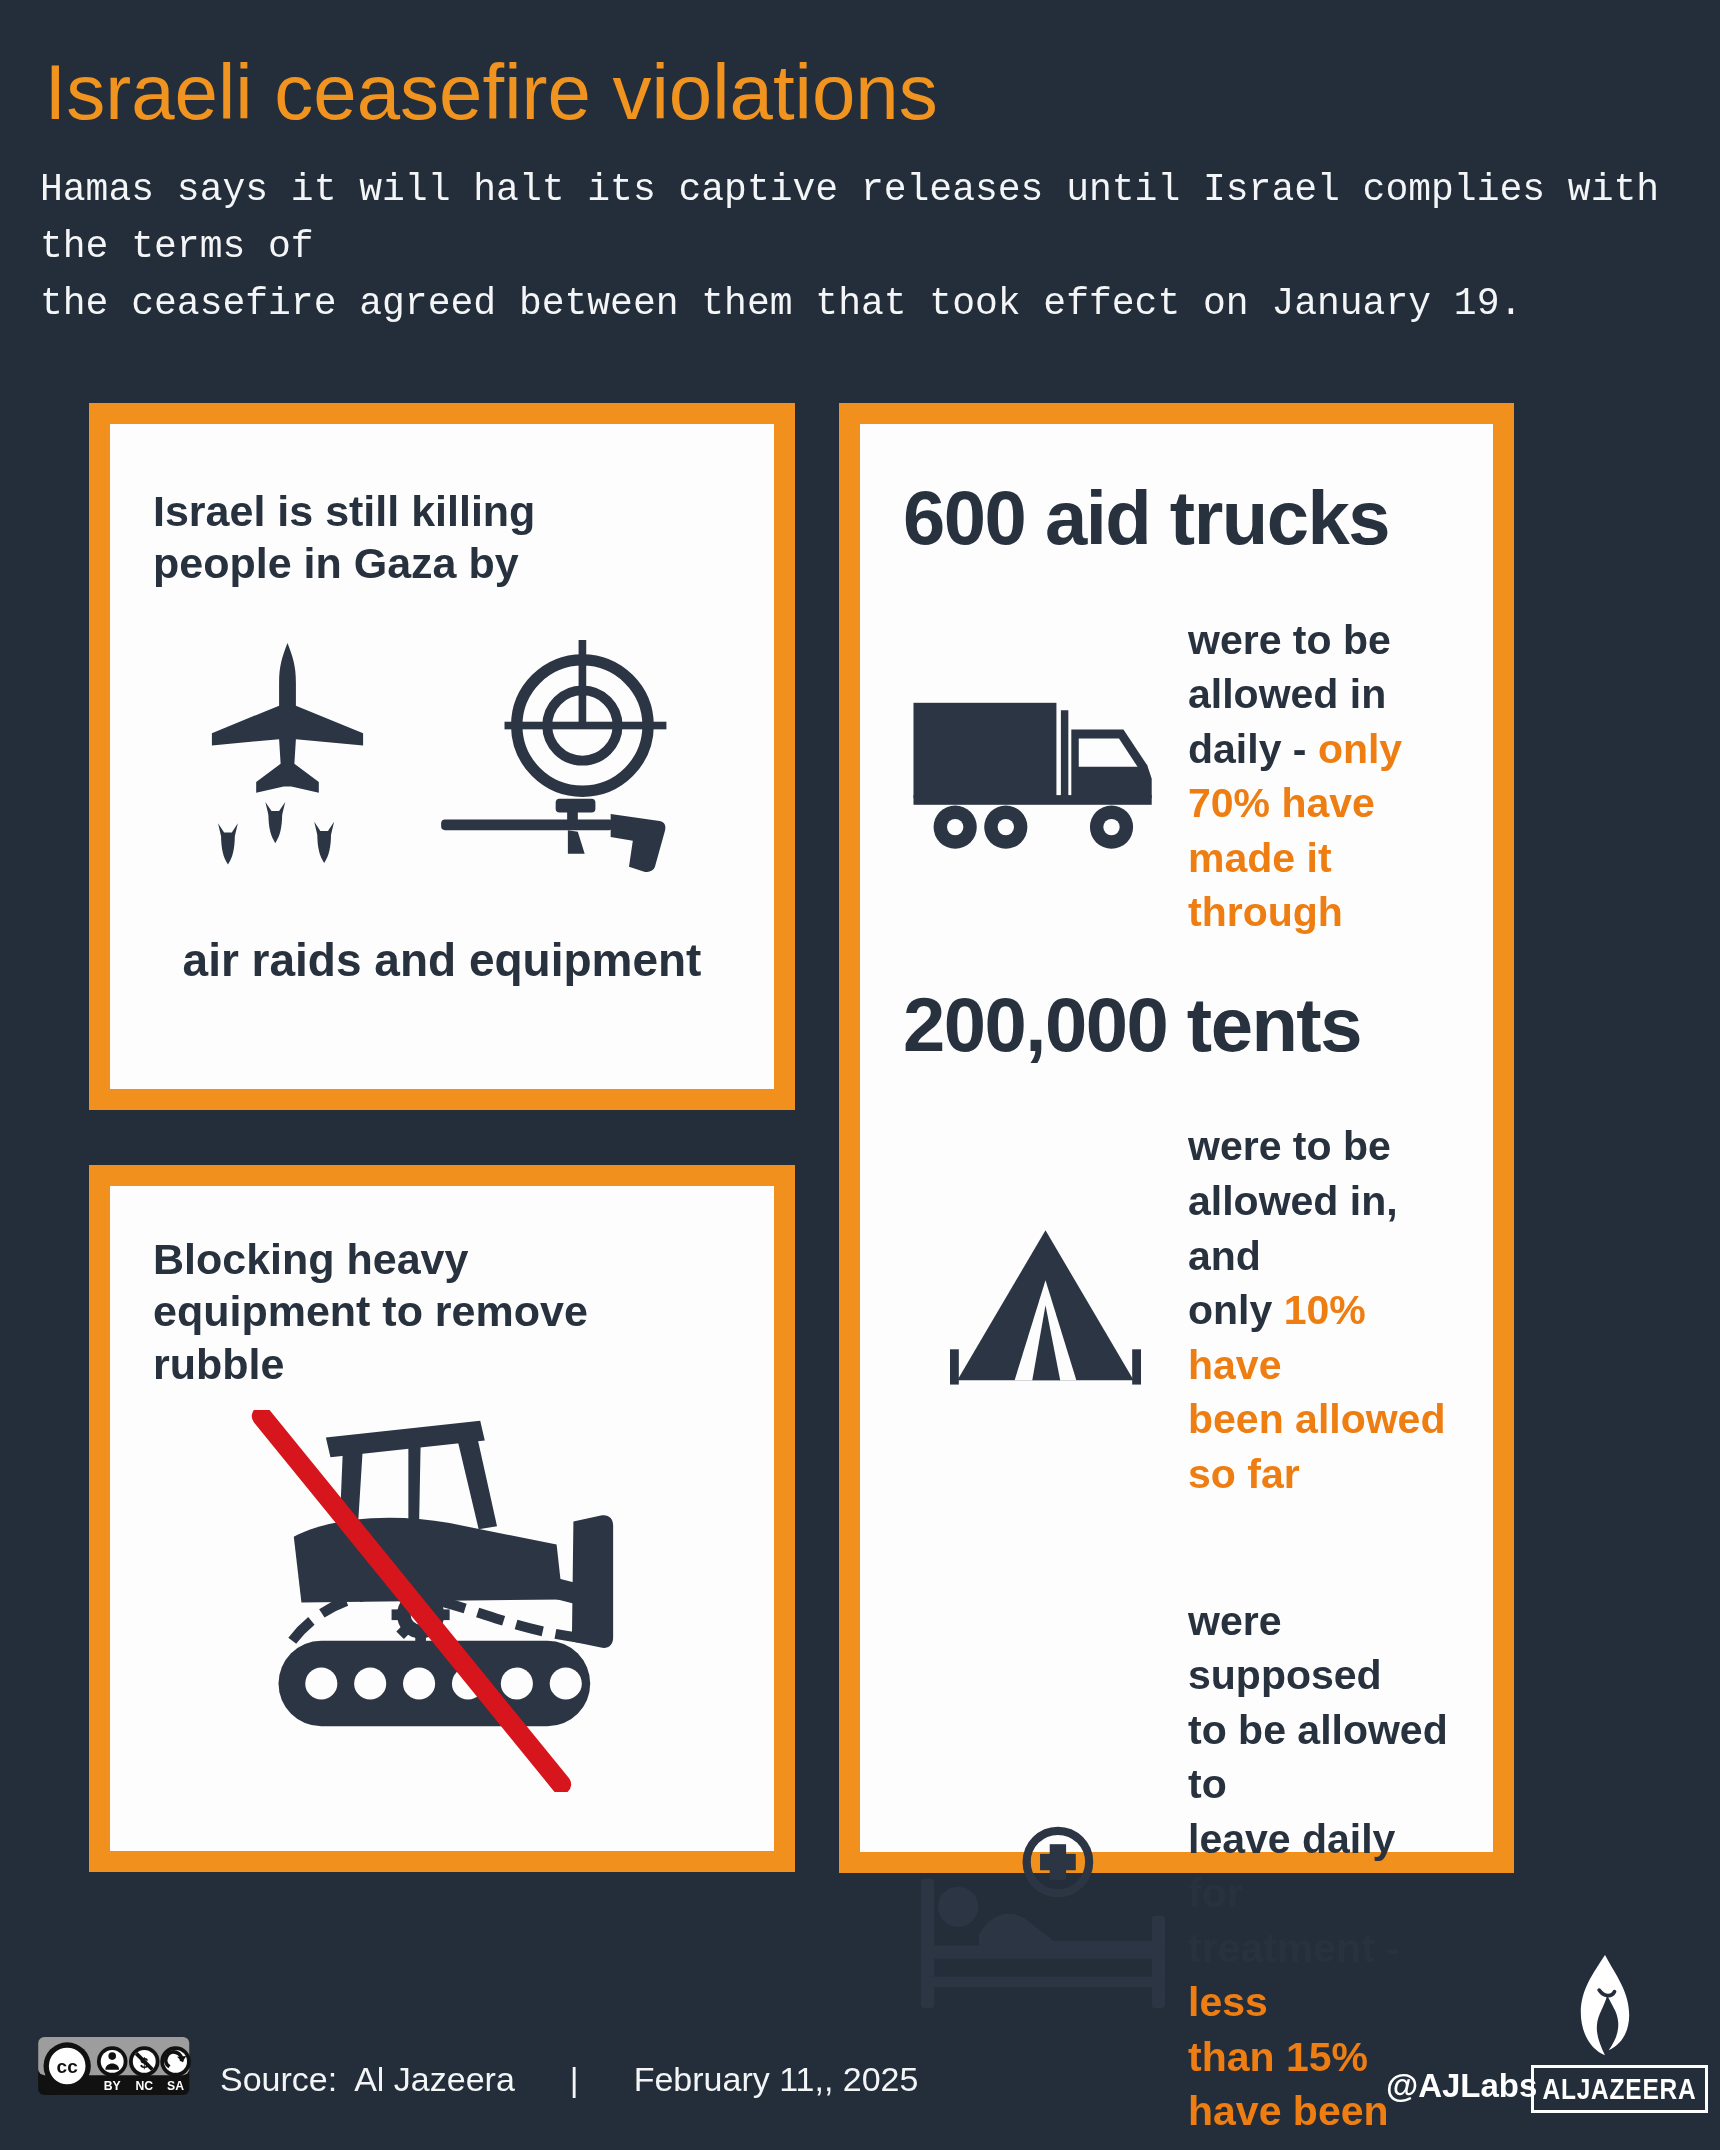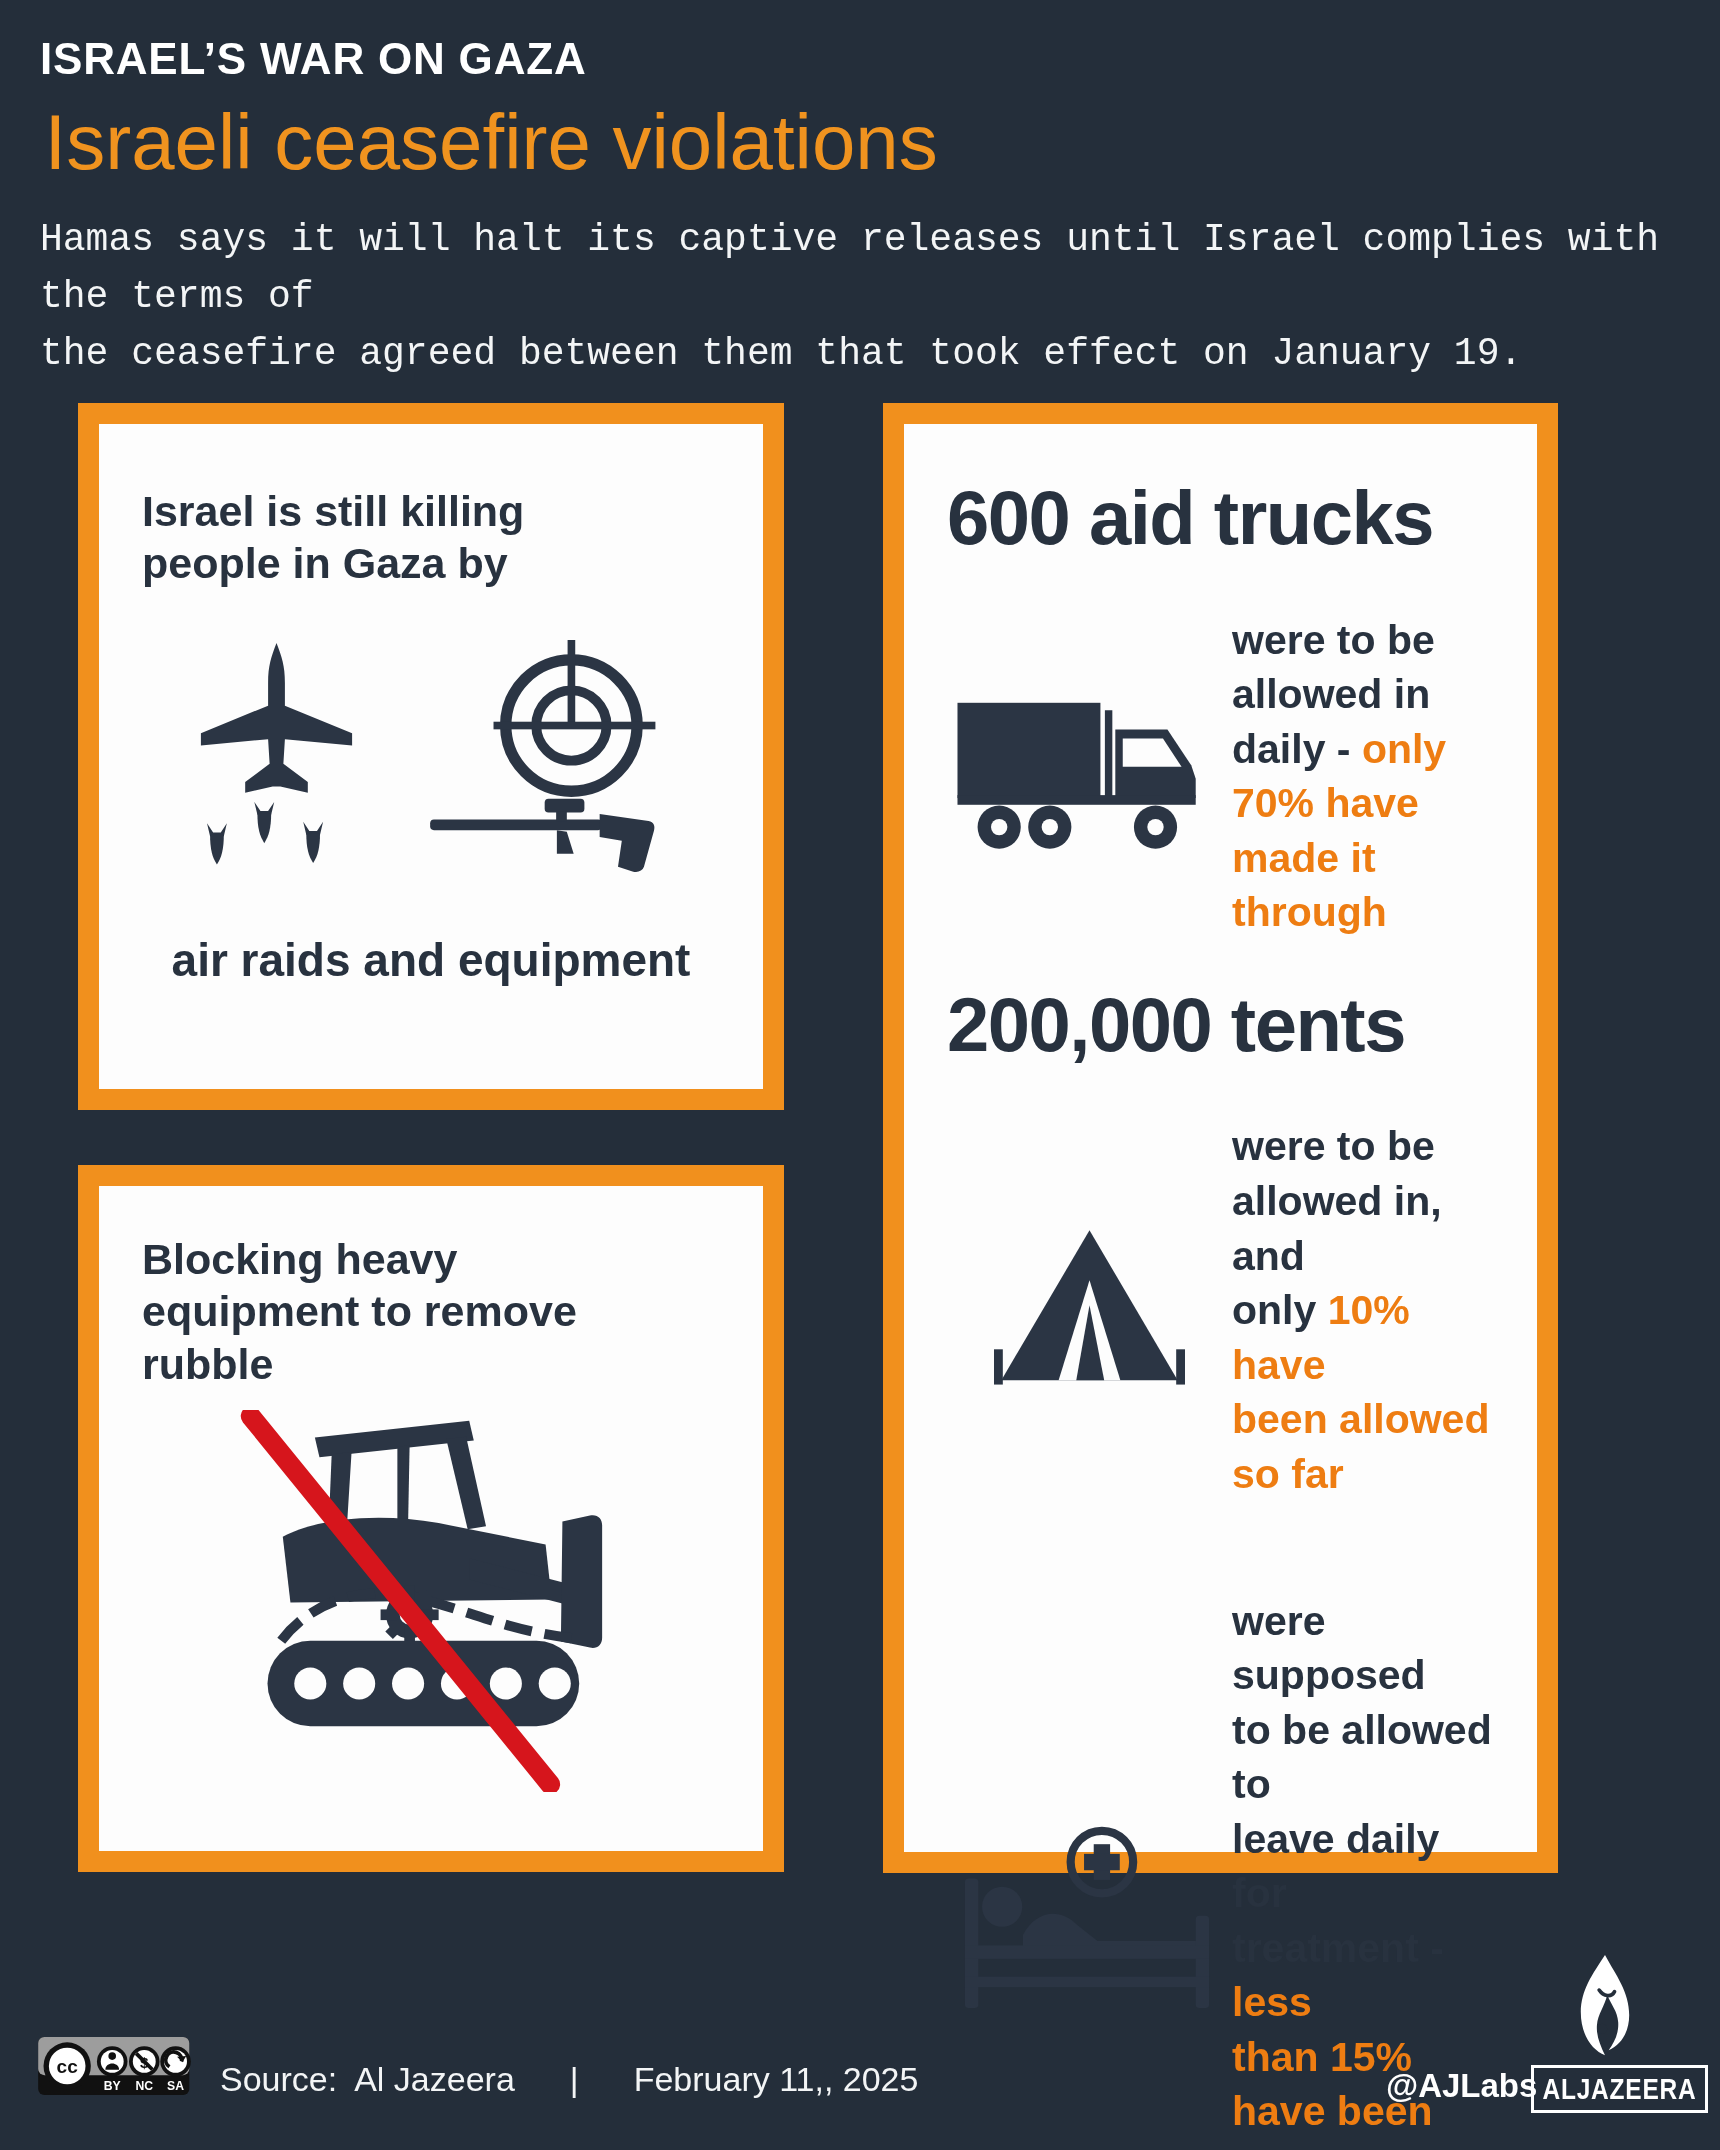--- a/index.html
+++ b/index.html
@@ -10,21 +10,21 @@
   }
   .canvas{position:absolute;inset:0;}
 
   
   .hdr{position:absolute;left:40px;top:34px;width:1644px;}
   .kicker{color:#ffffff;font-size:44px;font-weight:800;letter-spacing:0.8px;}
   .title{color:#f0931f;font-size:78px;font-weight:400;line-height:1.04;margin:18.4px 0 0 4.6px;}
   .subtitle{color:#f3f5f6;font-size:38px;font-weight:400;line-height:1.5;margin-top:27.5px;white-space:pre-line;font-family:Liberation Mono, monospace;}
 
   
-  .cards{position:absolute;left:78px;top:403px;display:flex;gap:99px;}
+  .cards{position:absolute;left:89px;top:403px;display:flex;gap:44px;}
   .col-left{display:flex;flex-direction:column;gap:55px;width:706px;flex:none;}
   .card{background:#fdfdfd;border:21.4px solid #f1901d;box-sizing:border-box;}
   .card-killing{height:707px;padding:61px 43px 0;}
   .card-blocking{height:707px;padding:47px 43px 0;}
   .card h2{color:#28323f;font-size:43px;font-weight:700;line-height:1.22;margin:0;white-space:pre-line;}
   .icons-row{margin-top:50px;display:flex;justify-content:center;align-items:flex-start;gap:73px;}
   .caption{margin-top:41px;text-align:center;font-size:46px;font-weight:700;color:#28323f;}
   .dozer-wrap{margin-top:20px;display:flex;justify-content:center;}
 
   .card-stats{width:675px;height:1470px;flex:none;padding:50px 43px 44px;
@@ -50,21 +50,20 @@
   .brand-box span{display:inline-block;transform:scaleY(1.2);}
 
   svg{display:block;}
 </style>
 </head>
 <body>
 
 <div class="canvas">
 
   <div class="hdr">
-    <div class="kicker">ISRAEL’S WAR ON GAZA</div>
     <h1 class="title">Israeli ceasefire violations</h1>
     <p class="subtitle">Hamas says it will halt its captive releases until Israel complies with the terms of
 the ceasefire agreed between them that took effect on January 19.</p>
   </div>
 
   <div class="cards">
 
     <div class="col-left">
 
       <section class="card card-killing">

